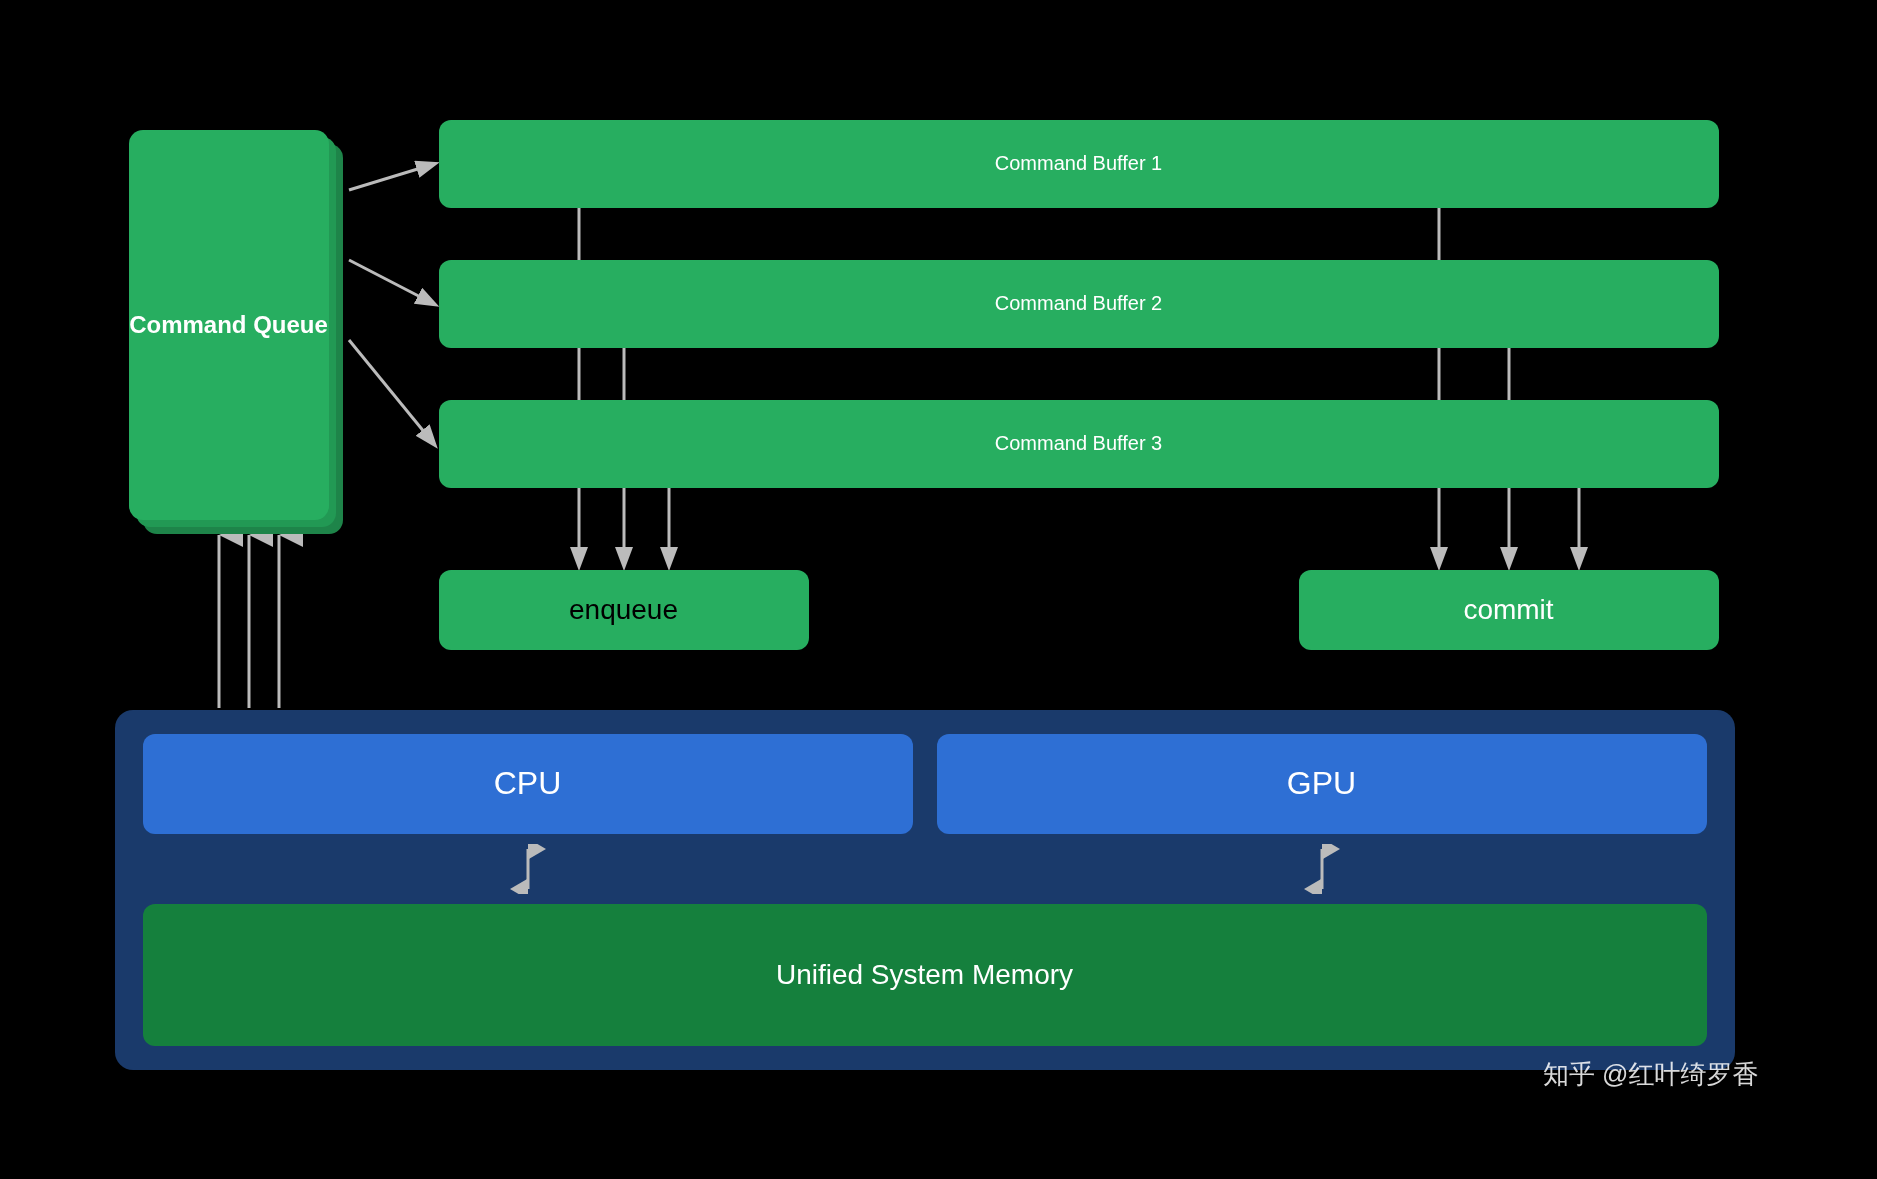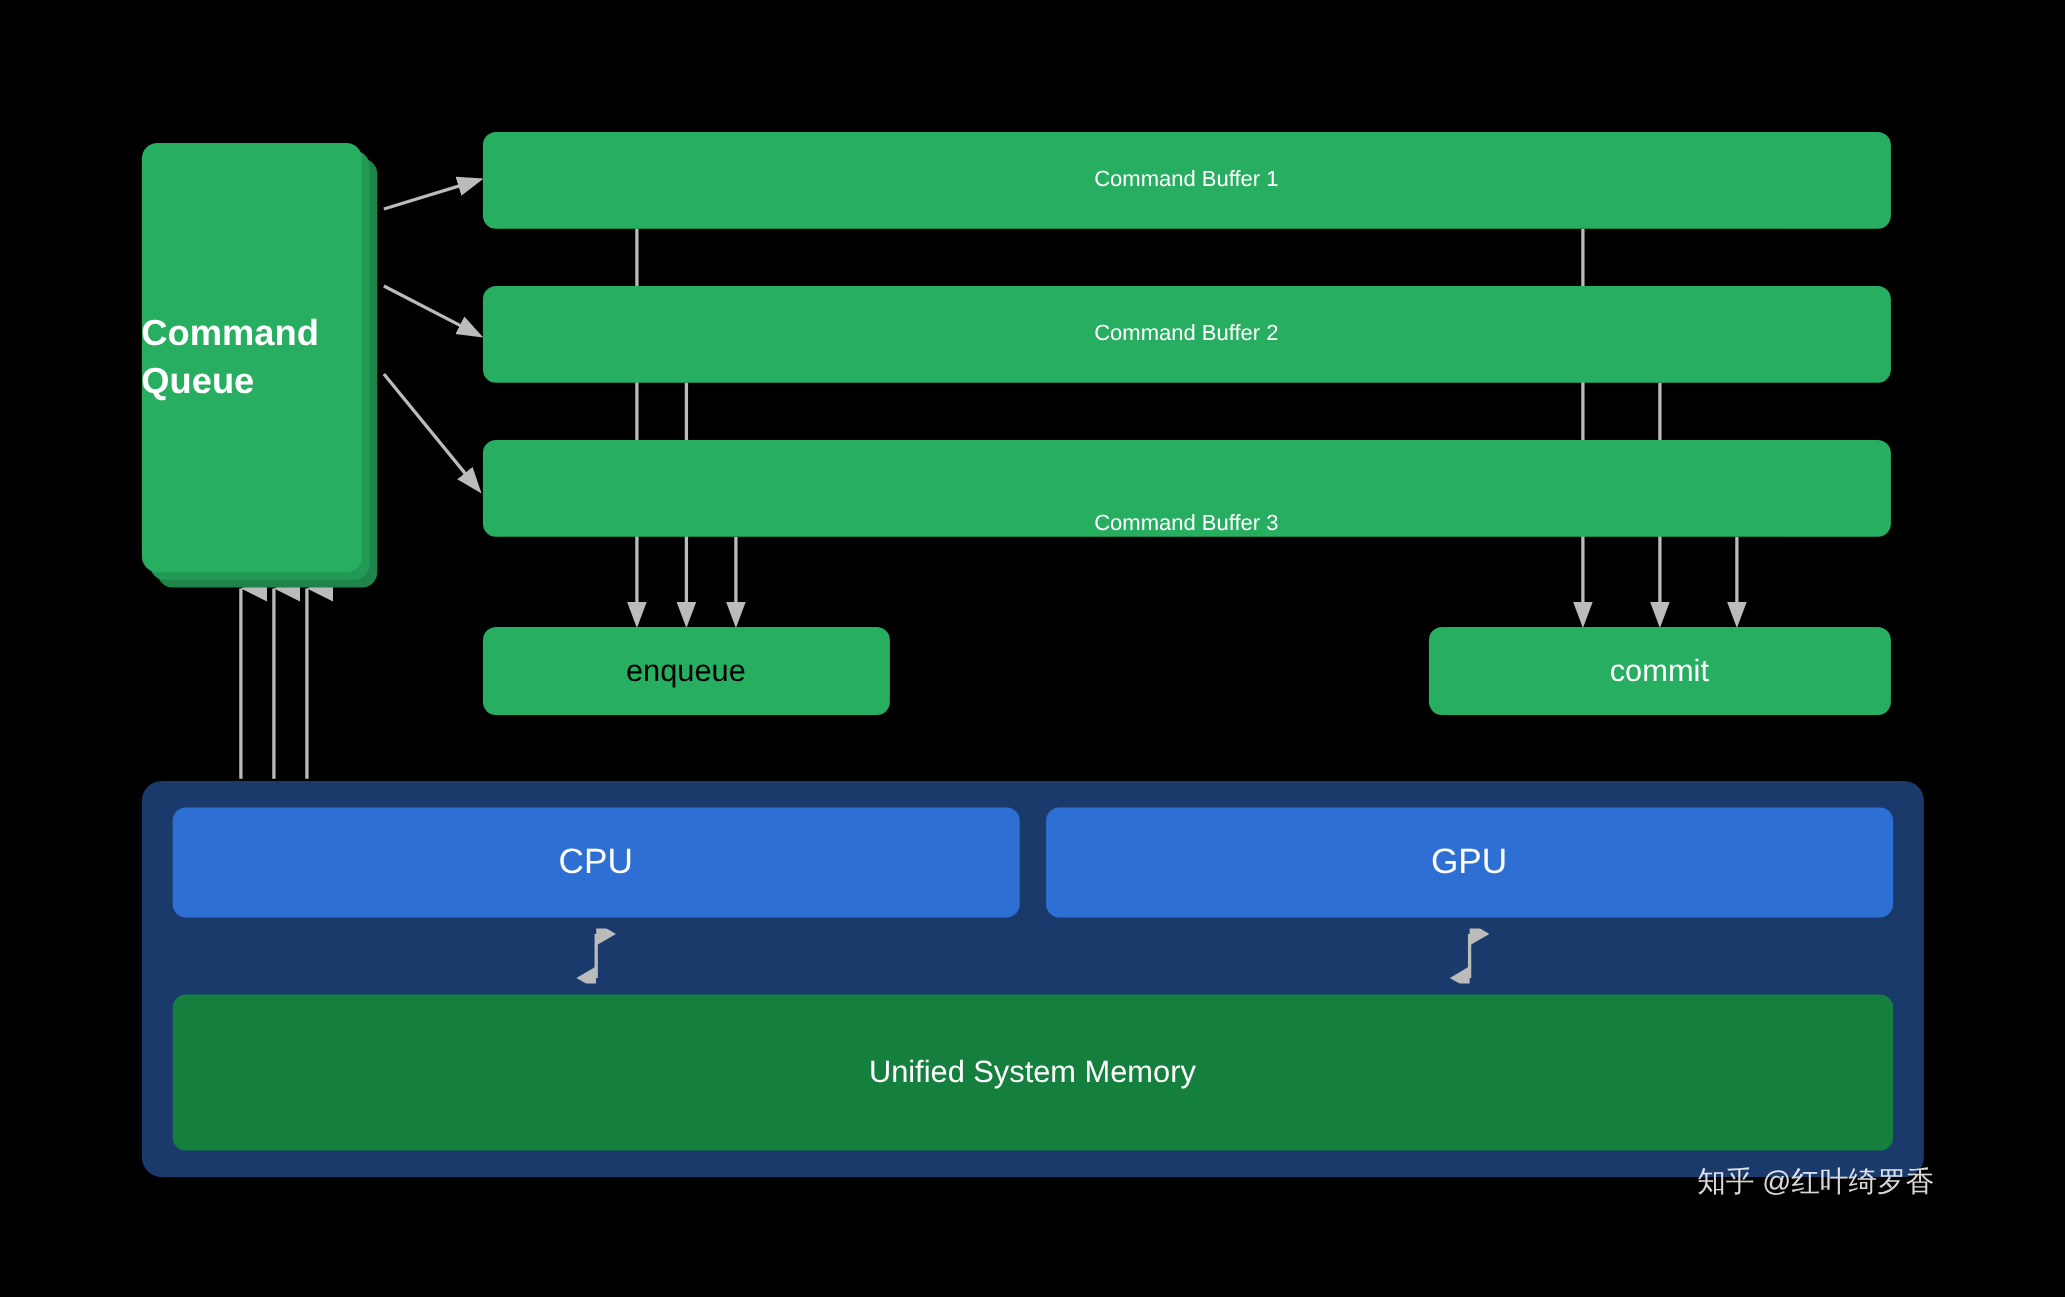--- a/index.html
+++ b/index.html
@@ -25,23 +25,23 @@
       align-items: center;
       justify-content: center;
     }
 
     .cq-card-3 { left: 14px; top: 14px; background: #1e8449; }
     .cq-card-2 { left: 7px; top: 7px; background: #229954; }
     .cq-card-1 { left: 0; top: 0; background: #27ae60; }
 
     .cq-label {
       color: #fff;
-      font-size: 33px;
+      font-size: 24px;
       font-weight: 600;
-      text-align: left;
+      text-align: center;
       line-height: 1.3;
       position: relative;
       z-index: 10;
     }
 
     
     .watermark {
       position: absolute;
       bottom: 28px;
       right: 40px;
@@ -63,21 +63,21 @@
       position: absolute;
       left: 50px;
       top: 70px;
       width: 220px;
       height: 400px;
     }
 
     
     .buf1 { position: absolute; left: 360px; top: 60px; width: 1280px; height: 88px; background: #27ae60; border-radius: 12px; display: flex; align-items: center; justify-content: center; }
     .buf2 { position: absolute; left: 360px; top: 200px; width: 1280px; height: 88px; background: #27ae60; border-radius: 12px; display: flex; align-items: center; justify-content: center; }
-    .buf3 { position: absolute; left: 360px; top: 340px; width: 1280px; height: 88px; background: #27ae60; border-radius: 12px; display: flex; align-items: flex-end; justify-content: center; }
+    .buf3 { position: absolute; left: 360px; top: 340px; width: 1280px; height: 88px; background: #27ae60; border-radius: 12px; display: flex; align-items: center; justify-content: center; }
 
     .buf-label { color: #fff; font-size: 20px; font-weight: 500; }
 
     
     .enqueue-box {
       position: absolute;
       left: 360px;
       top: 510px;
       width: 370px;
       height: 80px;
@@ -104,21 +104,21 @@
       align-items: center;
       justify-content: center;
       color: #fff;
       font-size: 28px;
       font-weight: 500;
     }
 
     
     .bottom-big {
       position: absolute;
-      left: 50px;
+      left: 36px;
       top: 650px;
       width: 1620px;
       height: 360px;
       background: #1a3a6b;
       border-radius: 18px;
       padding: 24px 28px;
       display: flex;
       flex-direction: column;
       gap: 10px;
     }

